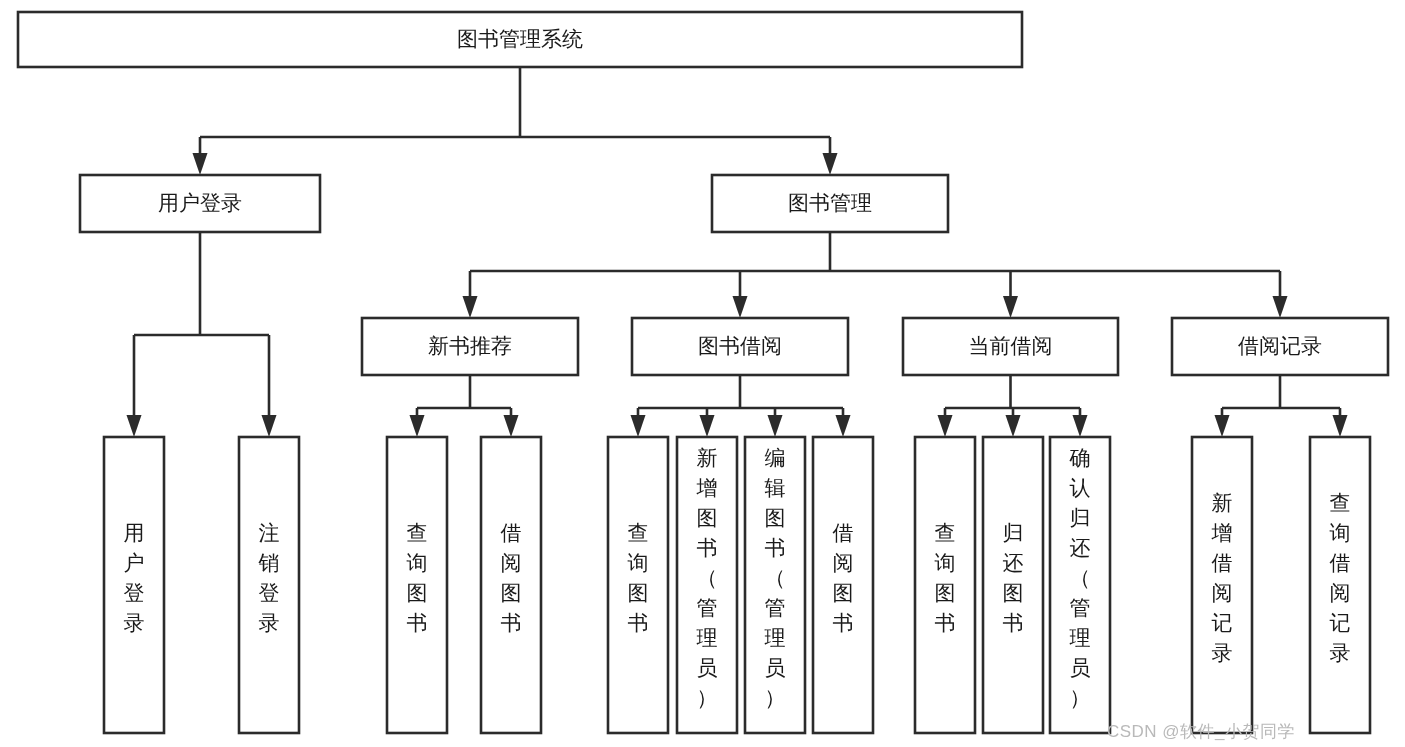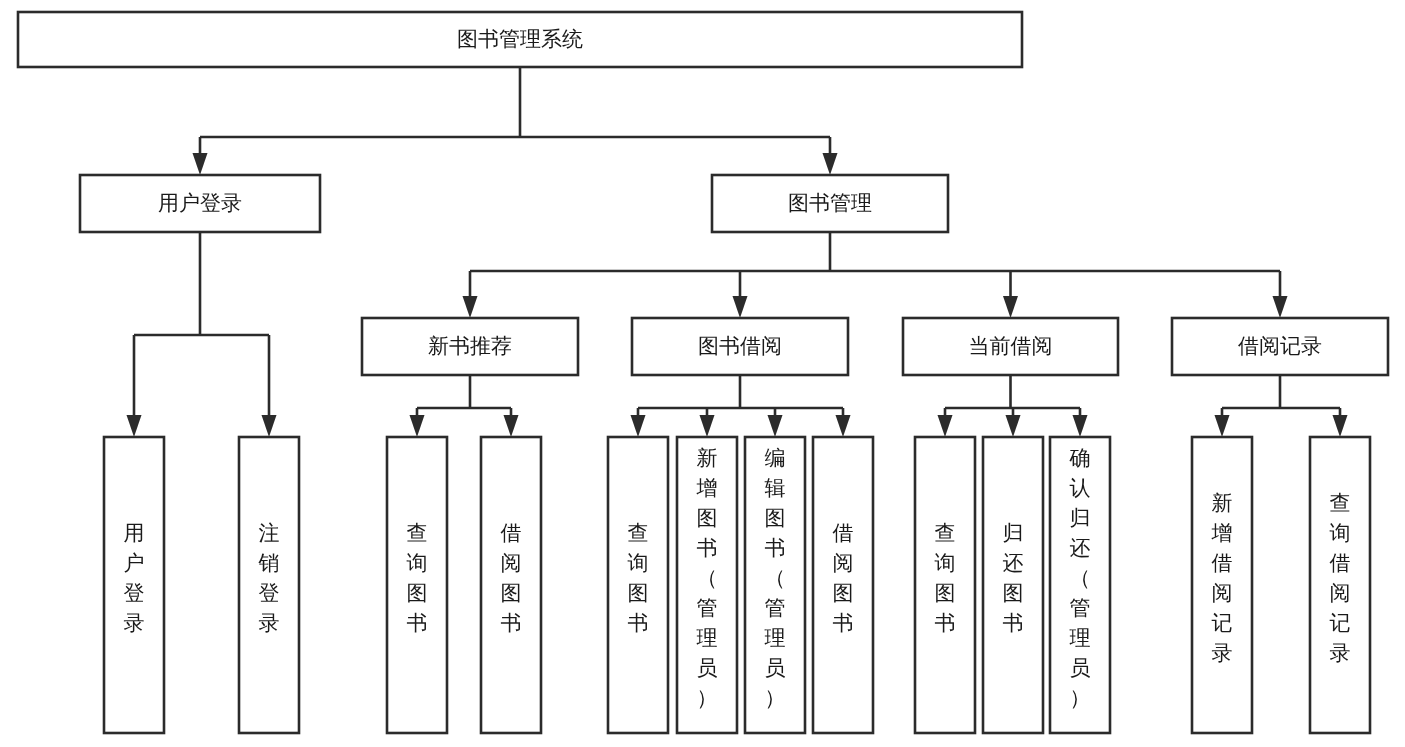--- a/index.html
+++ b/index.html
@@ -218,13 +218,14 @@
         <g>
           <rect x="1192" y="437" width="60" height="296" class="node-box"></rect>
           <text x="1222" class="node-label-vertical"><tspan x="1222" y="510">新</tspan><tspan x="1222" y="540">增</tspan><tspan x="1222" y="570">借</tspan><tspan x="1222" y="600">阅</tspan><tspan x="1222" y="630">记</tspan><tspan x="1222" y="660">录</tspan></text>
         </g>
         <g>
           <rect x="1310" y="437" width="60" height="296" class="node-box"></rect>
           <text x="1340" class="node-label-vertical"><tspan x="1340" y="510">查</tspan><tspan x="1340" y="540">询</tspan><tspan x="1340" y="570">借</tspan><tspan x="1340" y="600">阅</tspan><tspan x="1340" y="630">记</tspan><tspan x="1340" y="660">录</tspan></text>
         </g>
       </g>
   </svg>
+  <div class="watermark">CSDN @软件_小贺同学</div>
 </div>
 
 </body></html>

